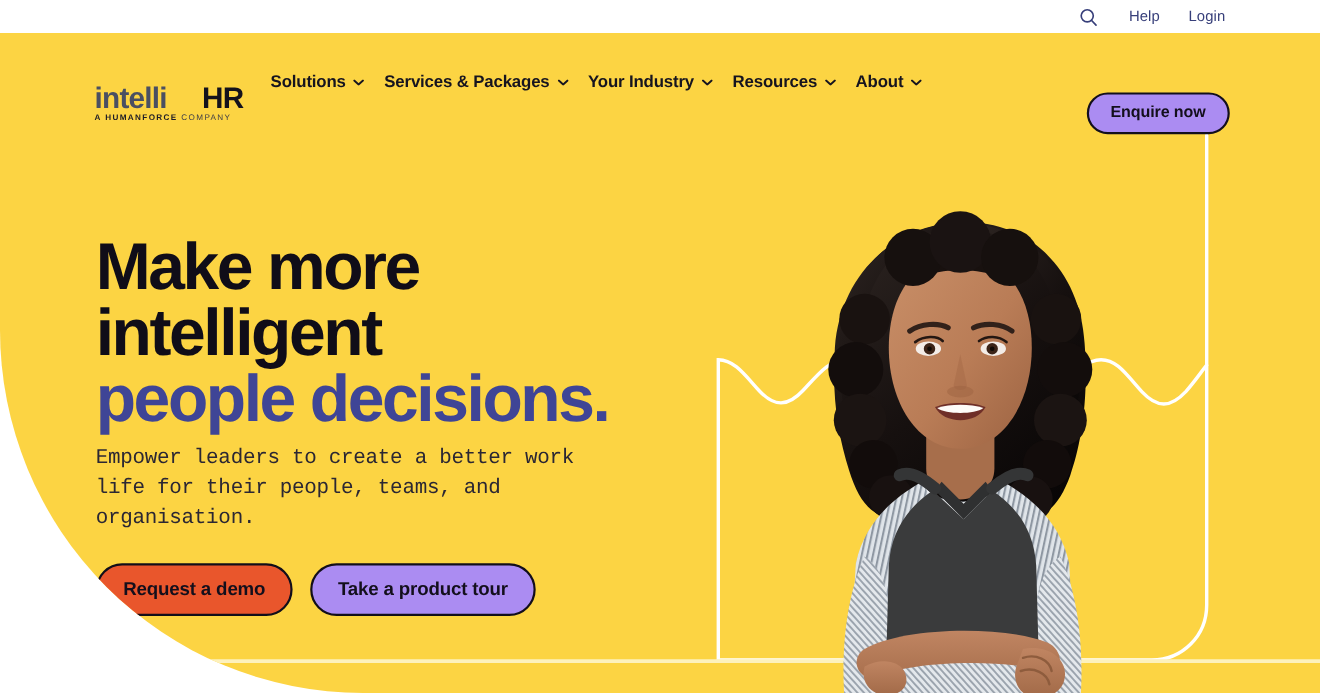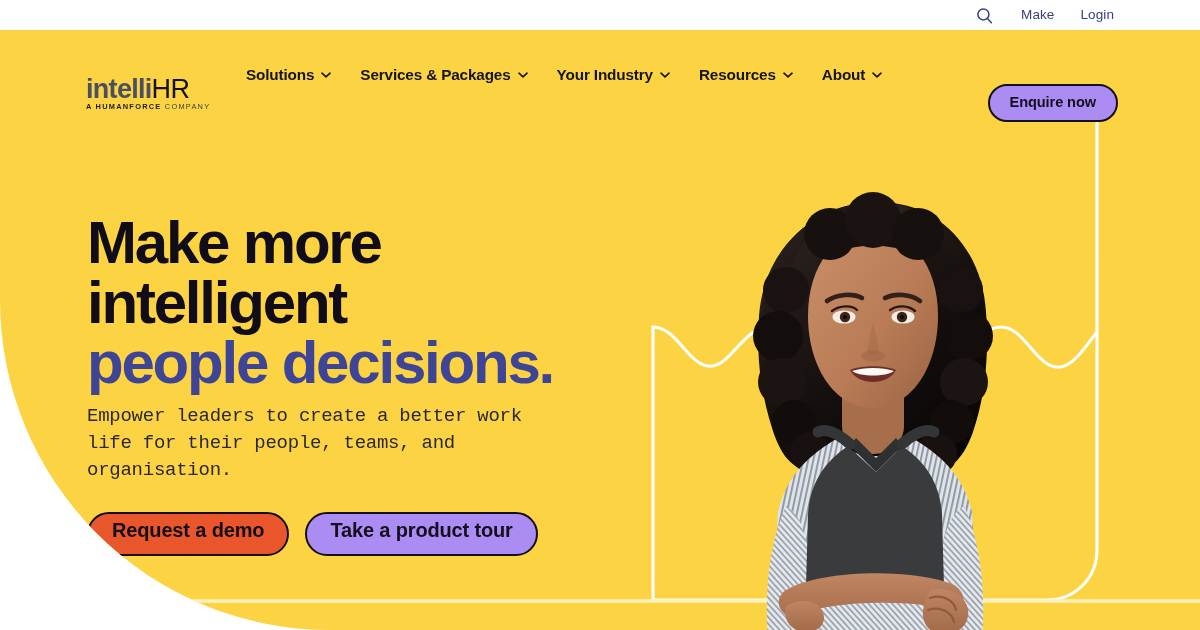--- a/index.html
+++ b/index.html
@@ -46,30 +46,30 @@
                  pointer-events:none; }
 
   
   .navrow {
     position:absolute; left:0; top:0; width:1200px; height:90px;
     display:flex; align-items:center; z-index:6;
   }
   .logo-wrap { position:absolute; left:86px; top:46px; cursor:pointer; line-height:1; }
   .logo-main { font-size:27px; font-weight:700; letter-spacing:-.7px; line-height:1; }
   .logo-intelli { color:#4a4f62; }
-  .logo-hr { color:#14121c; font-weight:400; }
+  .logo-hr { color:#14121c; font-weight:700;margin-left:32px; }
   .logo-sub {
     font-size:7.4px; letter-spacing:1.25px;
     color:#3c3c47; font-weight:400; white-space:nowrap;
   }
   .logo-sub b { font-weight:800; color:#1d1b26; }
 
   .mainnav {
     position:absolute; left:246px; top:0; height:90px;
-    display:flex; align-items:center; gap:29px;
+    display:flex; align-items:center; gap:18px;
   }
   .navitem {
     display:flex; align-items:center; gap:7px;
     font-size:15.3px; font-weight:700; color:#16141f;
     letter-spacing:-.15px; cursor:pointer; line-height:1;
   }
   .chev { display:block; width:10px; height:6px; }
 
   .enquire {
     position:absolute; right:82px; top:54px;
@@ -86,42 +86,42 @@
     letter-spacing:-2.2px; color:#100d18;
   }
   .headline .accent { color:#3f4596; display:block; }
   .subcopy {
     margin-top:10px; font-size:19px; line-height:1.42;
     color:#2b2733; letter-spacing:-.25px; max-width:490px; font-weight:400;font-family:Liberation Mono, monospace;
   }
   .ctarow { margin-top:28px; display:flex; gap:16px; }
   .cta {
     border:2.4px solid #120e1a; border-radius:26px;
-    padding:6px 23px 14px; font-size:20px; font-weight:700;
+    padding:13px 23px 14px; font-size:17px; font-weight:700;
     color:#130f1c; letter-spacing:-.15px; cursor:pointer; line-height:1;
   }
   .cta-demo { background:#e9562c; }
   .cta-tour { background:#ab8cf2; }
 
   
   .photo { position:absolute; left:690px; top:140px; width:370px; height:490px; z-index:4; }
 </style>
 </head>
 <body>
 
 <div id="page">
 
   <div class="utilbar">
     <div class="search-btn">
       <svg width="17" height="17" viewBox="0 0 17 17" fill="none">
         <circle cx="7.4" cy="7.4" r="5.5" stroke="#373f7a" stroke-width="1.5"></circle>
         <line x1="11.4" y1="11.6" x2="15.4" y2="15.8" stroke="#373f7a" stroke-width="1.5" stroke-linecap="round"></line>
       </svg>
     </div>
-    <a class="util-link" href="#">Make</a>
+    <a class="util-link" href="#">Help</a>
     <a class="util-link" href="#">Login</a>
   </div>
 
   <div class="hero">
 
     <svg class="wave-frame" viewBox="0 0 1200 600" fill="none">
       <path d="M653 570 L653 297
                C 668 297 678 312 690 325
                C 704 340 716 340 730 325
                C 744 310 754 297 769 297

